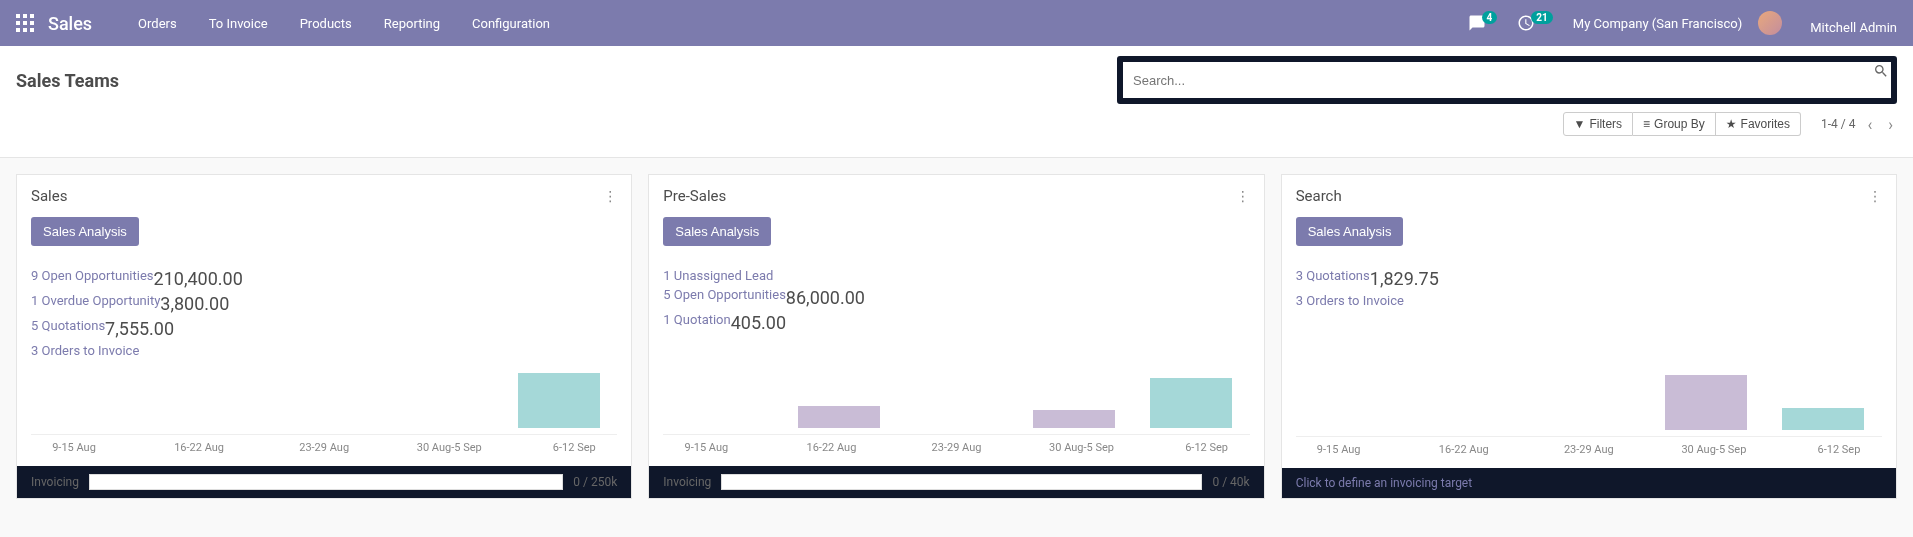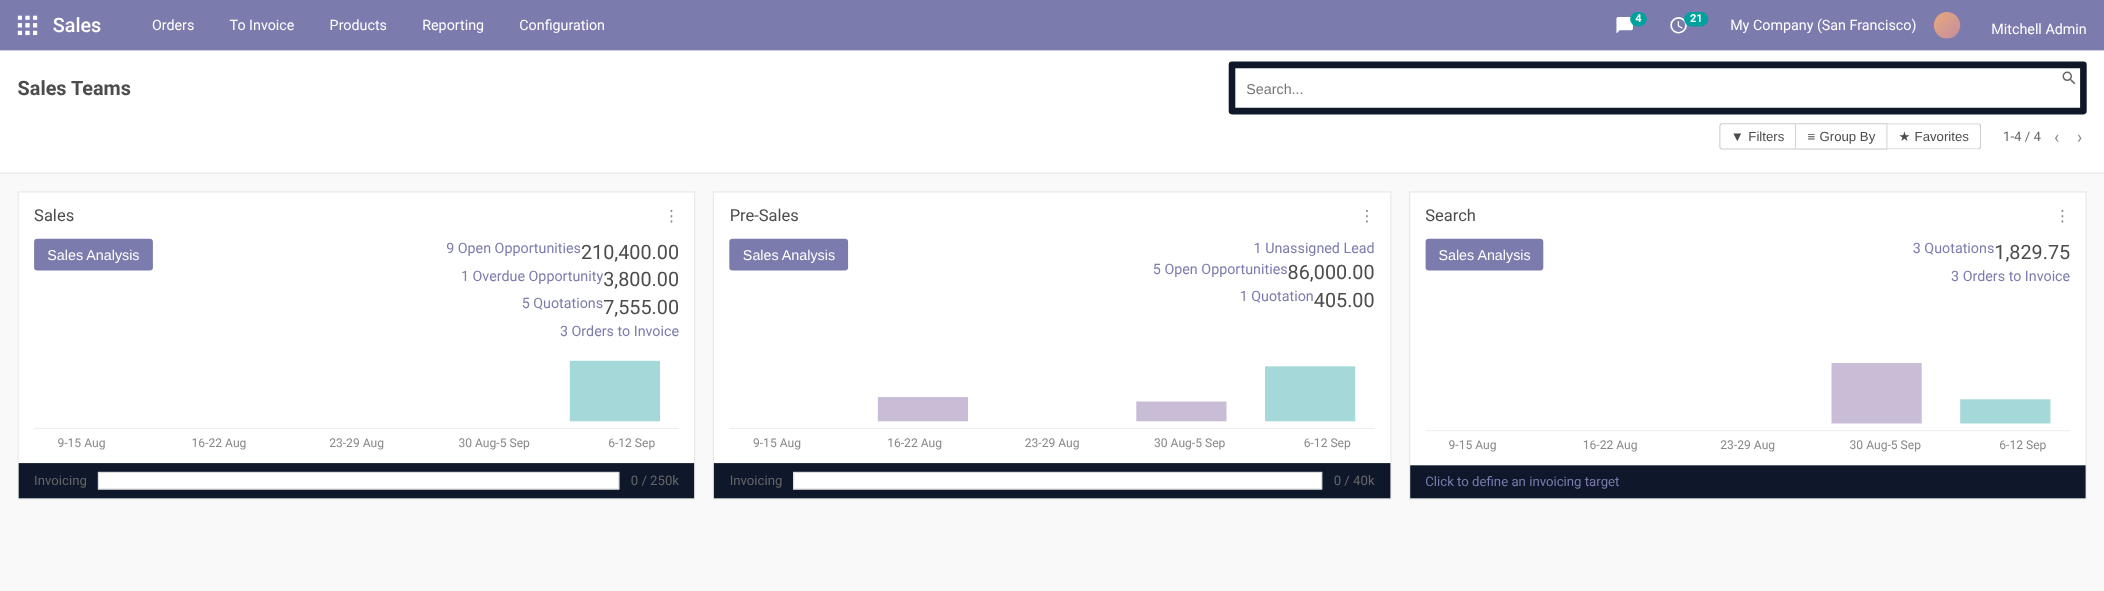--- a/index.html
+++ b/index.html
@@ -30,24 +30,24 @@
 .filter-btn:nth-child(2) { border-left: none; }
 .filter-btn:nth-child(3) { border-left: none; border-radius: 0 3px 3px 0; }
 .pager { margin-left: auto; display: flex; align-items: center; gap: 8px; color: #666; font-size: 12px; padding-left: 20px; }
 .pager-arrow { cursor: pointer; color: #888; font-size: 16px; padding: 0 4px; }
 
 .kanban { display: flex; gap: 16px; padding: 16px; }
 .card { background: #fff; border: 1px solid #e5e5e5; flex: 1; display: flex; flex-direction: column; min-height: 280px; }
 .card-header { display: flex; align-items: center; padding: 12px 14px 8px 14px; }
 .card-title { font-size: 15px; color: #4c4c4c; }
 .card-menu { margin-left: auto; cursor: pointer; color: #888; font-size: 14px; }
-.card-body { display: flex; padding: 4px 14px 8px 14px; gap: 20px; }
+.card-body { display: flex; padding: 4px 14px 8px 14px; gap: 20px; flex-direction: column; }
 .btn-primary { background: #7c7bad; color: #fff; border: none; border-radius: 3px; padding: 7px 12px; font-size: 13px; cursor: pointer; align-self: flex-start; white-space: nowrap; }
 .stats { flex: 1; }
-.stat-row { display: flex; justify-content: flex-end; padding: 2px 0; }
+.stat-row { display: flex; justify-content: flex-start; padding: 2px 0; }
 .stat-link { color: #7c7bad; cursor: pointer; font-size: 13px; }
 .stat-val { color: #4c4c4c; font-size: 18px; }
 
 .chart { height: 90px; padding: 0 14px; margin-top: auto; }
 .chart-bars { display: flex; align-items: flex-end; height: 60px; gap: 0; }
 .bar-slot { flex: 1; display: flex; flex-direction: column; align-items: center; height: 100%; justify-content: flex-end; }
 .bar { width: 70%; background: #a5d8d8; }
 .bar.purple { background: #c9bcd6; }
 .chart-labels { display: flex; margin-top: 6px; border-top: 1px solid #eee; padding-top: 6px; gap: 39px; }
 .chart-label { flex: 1; text-align: center; font-size: 11px; color: #888; }

